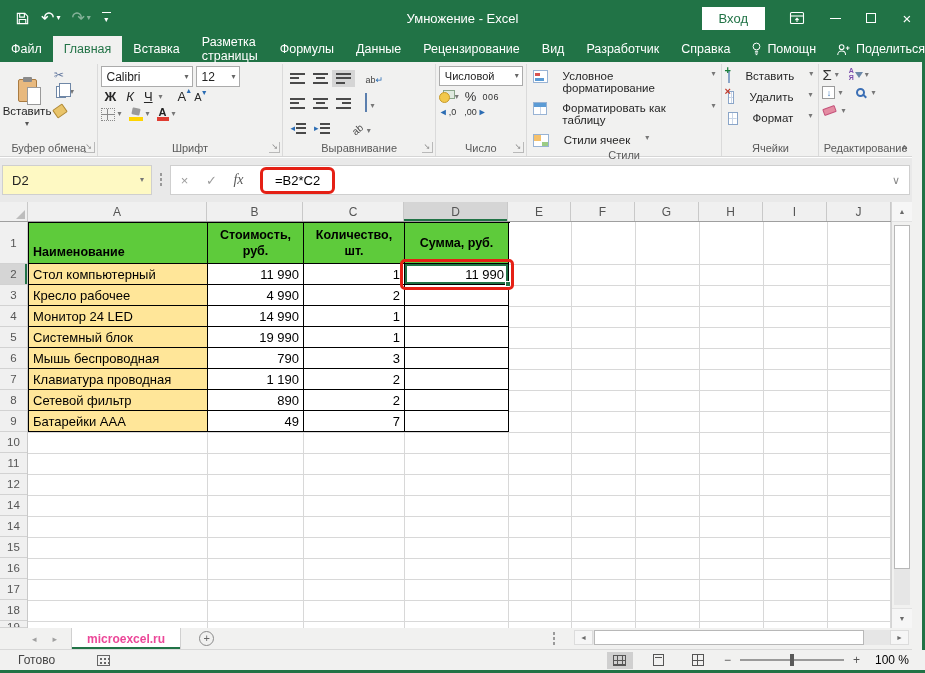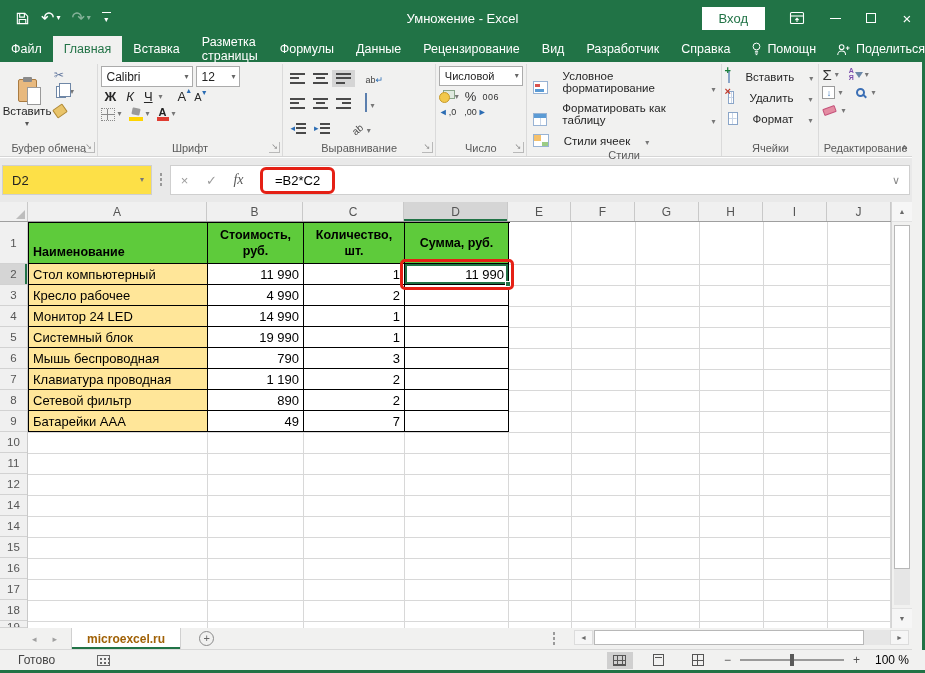--- a/index.html
+++ b/index.html
@@ -31,21 +31,21 @@
 .rtab-extra{display:flex;align-items:center;gap:5px;padding:0 10px}
 
 
 .ribbon{position:absolute;top:62px;left:0;right:13px;height:95px;background:#f1f1f0;border-bottom:1px solid #d6d6d6;display:flex;padding:2px 0 0 1px;z-index:50}
 .rgroup{display:flex;flex-direction:column;border-right:1px solid #dadada;padding:2px 3px 0;position:relative}
 .rg-body{flex:1;display:flex;gap:4px}
 .rg-label{height:16px;display:flex;align-items:center;justify-content:center;font-size:11px;color:#5a5a5a}
 .launcher{position:absolute;right:2px;bottom:3px;width:11px;height:11px;color:#8a8a8a;font-size:8px;line-height:10px;text-align:center;border:1px solid #b9b9b9;border-top:none;border-left:none}
 .col{display:flex;flex-direction:column}
 .row{display:flex;align-items:center}
-.rbtn{display:flex;align-items:flex-end;gap:15px;padding:2px 3px;color:#262626;font-size:11.5px;cursor:pointer}
+.rbtn{display:flex;align-items:flex-start;gap:15px;padding:2px 3px;color:#262626;font-size:11.5px;cursor:pointer}
 .combo{background:#fff;border:1px solid #ababab;height:21px;display:flex;align-items:center;font-size:12px;color:#222;padding:0 3px 0 5px;gap:4px}
 .combo .caret{margin-left:auto;color:#666}
 
 
 .paste-btn{display:flex;flex-direction:column;align-items:center;justify-content:center;gap:3px;width:46px;font-size:11.5px;color:#262626;cursor:pointer}
 .clipico{width:19px;height:23px;background:#e8b97e;border:1px solid #a97b42;border-radius:2px;position:relative}
 .clipico::before{content:"";position:absolute;left:4px;top:-3px;width:9px;height:5px;background:#8a8a8a;border-radius:1px}
 .clipico::after{content:"";position:absolute;right:-5px;bottom:-4px;width:12px;height:16px;background:#fff;border:1px solid #9a9a9a}
 .mini-col{display:flex;flex-direction:column;justify-content:flex-start;gap:6px;padding-top:4px}
 .scis{color:#5e749c;font-size:12px;line-height:10px}
@@ -105,21 +105,21 @@
 .sortico .az{display:flex;flex-direction:column;font-size:7px;line-height:6.5px;color:#7c4fae;font-weight:bold}
 .funnel{width:0;height:0;border-left:4px solid transparent;border-right:4px solid transparent;border-top:6px solid #6a87a8}
 .fillico{width:13px;height:13px;border:1px solid #9a9a9a;background:#fff;color:#2b6cb3;font-size:9px;display:flex;align-items:center;justify-content:center}
 .searchico{width:9px;height:9px;border:2px solid #3b6fb5;border-radius:50%;position:relative;margin:2px}
 .searchico::after{content:"";position:absolute;width:5px;height:2px;background:#3b6fb5;transform:rotate(45deg);right:-4px;bottom:-2px}
 .eraserico{width:13px;height:7px;background:#e48ca2;border:1px solid #c4527a;transform:rotate(-20deg);border-radius:1px;margin:3px 1px}
 .collapse-rib{position:absolute;right:4px;bottom:3px;color:#666;font-size:10px;cursor:pointer}
 
 
 .fxrow{position:absolute;top:158px;left:0;right:13px;height:44px;background:#e9e9e9;display:flex;align-items:center;z-index:45}
-.namebox{width:150px;height:30px;background:#fde047;border:1px solid #cfcfcf;margin-left:2px;display:flex;align-items:center;font-size:13px;color:#222;padding-left:9px}
+.namebox{width:150px;height:30px;background:#fef9c3;border:1px solid #cfcfcf;margin-left:2px;display:flex;align-items:center;font-size:13px;color:#222;padding-left:9px}
 .namebox .caret{margin-left:auto;padding:0 7px;color:#777}
 .dots3{width:4px;height:16px;margin:0 7px;background-image:radial-gradient(#9a9a9a 1px,transparent 1.3px);background-size:4px 5px}
 .fxbar{flex:1;height:30px;background:#fff;border:1px solid #cfcfcf;display:flex;align-items:center;margin-right:2px}
 .fxb{width:27px;text-align:center;color:#9b9b9b;font-size:13px;cursor:pointer}
 .fxfn{font-style:italic;font-family:"Liberation Serif",serif;color:#5a5a5a;font-size:14px}
 .fx-redbox{margin-left:8px;border:3px solid #e52015;border-radius:6px;padding:3px 12px;font-size:13px;color:#000;background:#fff}
 .fx-exp{margin-left:auto;color:#888;font-size:11px;padding-right:9px}
 
 
 .sheet{position:absolute;top:202px;left:0;width:912px;height:426px;background:#fff;z-index:10}
@@ -156,21 +156,21 @@
 
 .vscroll{position:absolute;top:0;right:0;width:21px;height:426px;background:#f1f1f0;border-left:1px solid #d4d4d4;display:flex;flex-direction:column}
 .vs-btn{height:20px;display:flex;align-items:center;justify-content:center;font-size:7px;color:#6a6a6a;background:#f6f6f6;border-bottom:1px solid #e2e2e2;cursor:pointer}
 .vs-btn.bot{border-top:1px solid #e2e2e2;border-bottom:none;margin-top:auto}
 .vs-thumb{margin:3px 2px 0;height:344px;background:#fff;border:1px solid #b8b8b8;cursor:pointer}
 .vs-rest{flex:1;background:#e6e6e6;margin:0 2px 3px}
 
 
 .sheettabs{position:absolute;top:628px;left:0;right:13px;height:22px;background:#f1f1f0;border-bottom:1px solid #d8d8d8;display:flex;align-items:stretch;font-size:12px;color:#555;z-index:45}
 .stnav{display:flex;align-items:center;gap:16px;padding:0 14px 0 32px;color:#a0a0a0;font-size:9px}
-.stab{background:#fff;color:#a16207;font-weight:bold;display:flex;align-items:center;padding:0 15px;border-left:1px solid #d0d0d0;border-right:1px solid #d0d0d0;box-shadow:inset 0 -2px 0 #217346;cursor:pointer}
+.stab{background:#fff;color:#ec4899;font-weight:bold;display:flex;align-items:center;padding:0 15px;border-left:1px solid #d0d0d0;border-right:1px solid #d0d0d0;box-shadow:inset 0 -2px 0 #217346;cursor:pointer}
 .newsheet{margin-left:18px;display:flex;align-items:center;cursor:pointer}
 .ns-circle{width:15px;height:15px;border:1px solid #8a8a8a;border-radius:50%;color:#666;font-size:11px;line-height:12px;text-align:center}
 .st-dots{position:absolute;left:552px;top:3px;width:4px;height:16px;background-image:radial-gradient(#9a9a9a 1px,transparent 1.3px);background-size:4px 5px}
 .hscroll{position:absolute;left:574px;right:3px;top:2px;bottom:4px;display:flex}
 .hs-btn{width:19px;display:flex;align-items:center;justify-content:center;border:1px solid #dcdcdc;color:#6a6a6a;font-size:7px;background:#f6f6f6;cursor:pointer}
 .hs-track{flex:1;position:relative;background:#e6e6e6}
 .hs-thumb{position:absolute;left:1px;top:0;bottom:0;width:91%;background:#fff;border:1px solid #b8b8b8;cursor:pointer}
 
 
 .statusbar{position:absolute;top:650px;left:0;right:0;height:20px;background:#f1f1f0;display:flex;align-items:center;font-size:12px;color:#444;z-index:45}

